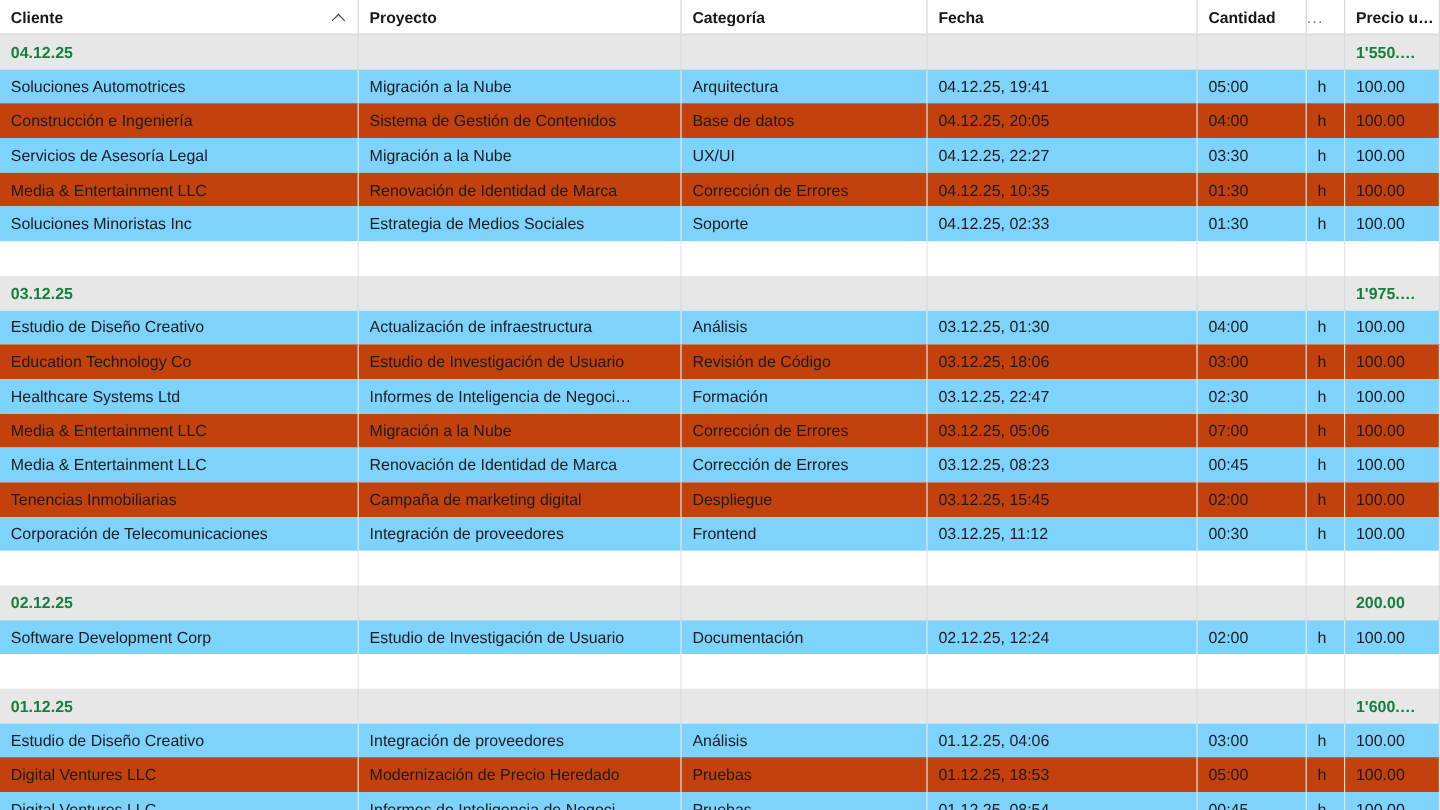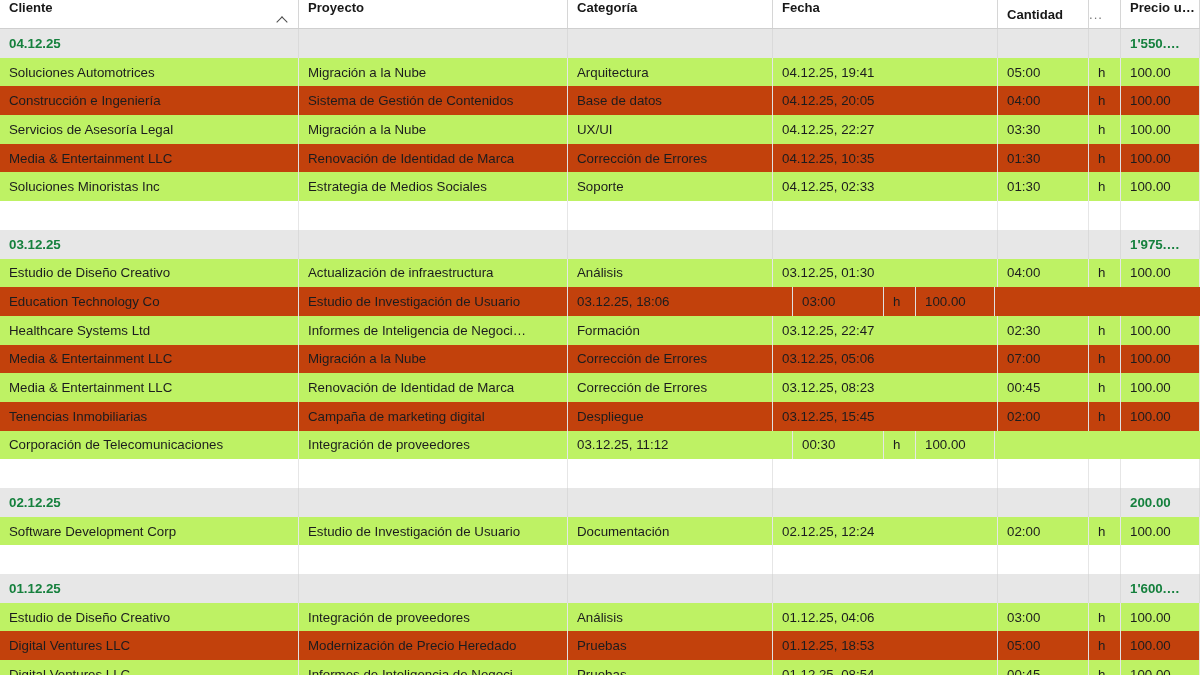--- a/index.html
+++ b/index.html
@@ -41,21 +41,20 @@
 
   
   .header {
     height:29px;
     background:#ffffff;
     border-bottom:1px solid #cfcfcf;
   }
   .header .cell {
     font-size:13.1px; font-weight:bold; color:#181818;
     border-right:1px solid #d6d6d6;
-    flex-direction:column;
   }
   .header .c-cantidad { justify-content:center; }
   .header .c-precio   { justify-content:flex-start; padding-left:9px; padding-right:0; }
   .header .c-unidad   { justify-content:center; padding:0; color:#777; font-weight:normal; letter-spacing:1px; }
   .sort-wrap { margin-left:auto; display:flex; align-items:center; padding-right:2px; }
   .chev {
     width:9px; height:9px; position:relative; display:inline-block;
   }
   .chev::before {
     content:""; position:absolute; left:0; top:3px;
@@ -65,21 +64,21 @@
   }
 
   
   .group-row { background:#e7e7e7; }
   .group-row .cell {
     font-weight:bold; font-size:13.3px; color:#15803d;
     border-right:1px solid #dadada;
   }
 
   
-  .data-row.even { background:#bef264; }
+  .data-row.even { background:#7dd3fc; }
   .data-row.odd  { background:#c2410c; }
   .data-row .cell { border-right:1px solid #e6e6e6; }
   .data-row.odd .cell { border-right:1px solid #e1e1e1; }
 
   
   .spacer-row { background:#ffffff; }
   .spacer-row .cell { border-right:1px solid #e6e6e6; }
 </style>
 </head>
 <body>
@@ -321,20 +320,23 @@
           <span class="txt">100.00</span>
         </div>
       </div>
       <div class="row data-row odd">
         <div class="cell c-cliente">
           <span class="txt">Education Technology Co</span>
         </div>
         <div class="cell c-proyecto">
           <span class="txt">Estudio de Investigación de Usuario</span>
         </div>
+        <div class="cell c-categoria">
+          <span class="txt">Revisión de Código</span>
+        </div>
         <div class="cell c-fecha">
           <span class="txt">03.12.25, 18:06</span>
         </div>
         <div class="cell c-cantidad">
           <span class="txt">03:00</span>
         </div>
         <div class="cell c-unidad">
           <span class="txt">h</span>
         </div>
         <div class="cell c-precio last">
@@ -433,20 +435,23 @@
           <span class="txt">100.00</span>
         </div>
       </div>
       <div class="row data-row even">
         <div class="cell c-cliente">
           <span class="txt">Corporación de Telecomunicaciones</span>
         </div>
         <div class="cell c-proyecto">
           <span class="txt">Integración de proveedores</span>
         </div>
+        <div class="cell c-categoria">
+          <span class="txt">Frontend</span>
+        </div>
         <div class="cell c-fecha">
           <span class="txt">03.12.25, 11:12</span>
         </div>
         <div class="cell c-cantidad">
           <span class="txt">00:30</span>
         </div>
         <div class="cell c-unidad">
           <span class="txt">h</span>
         </div>
         <div class="cell c-precio last">

